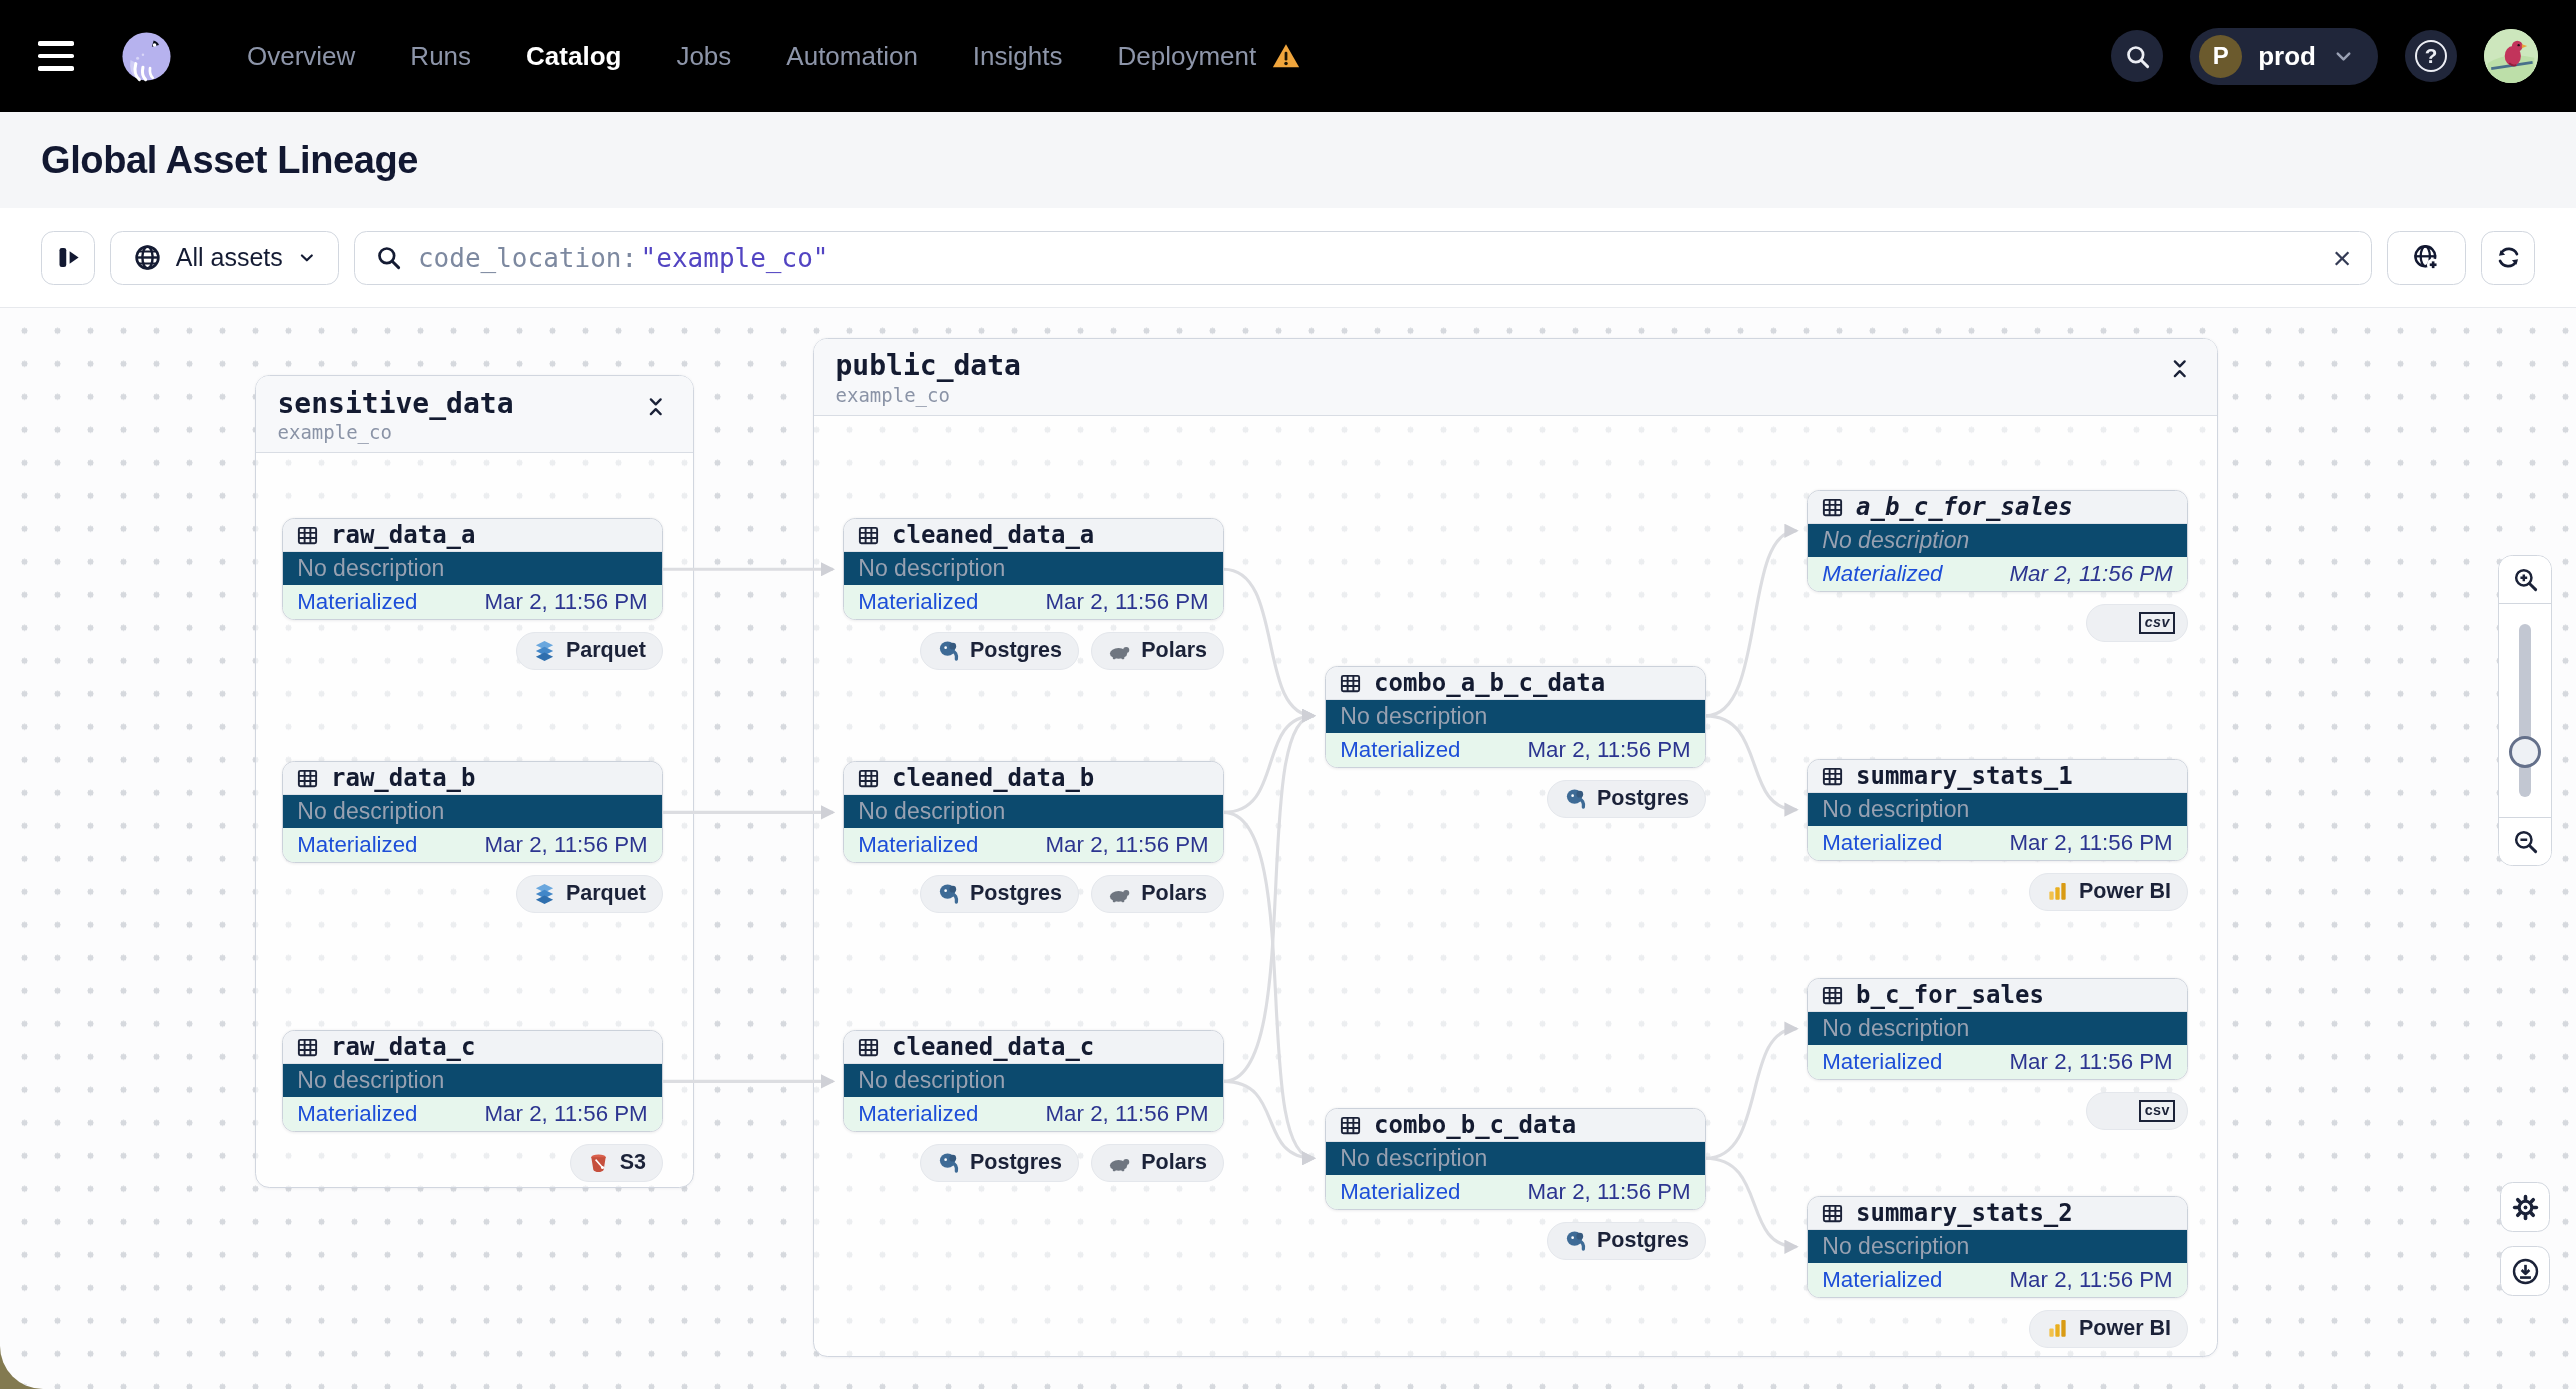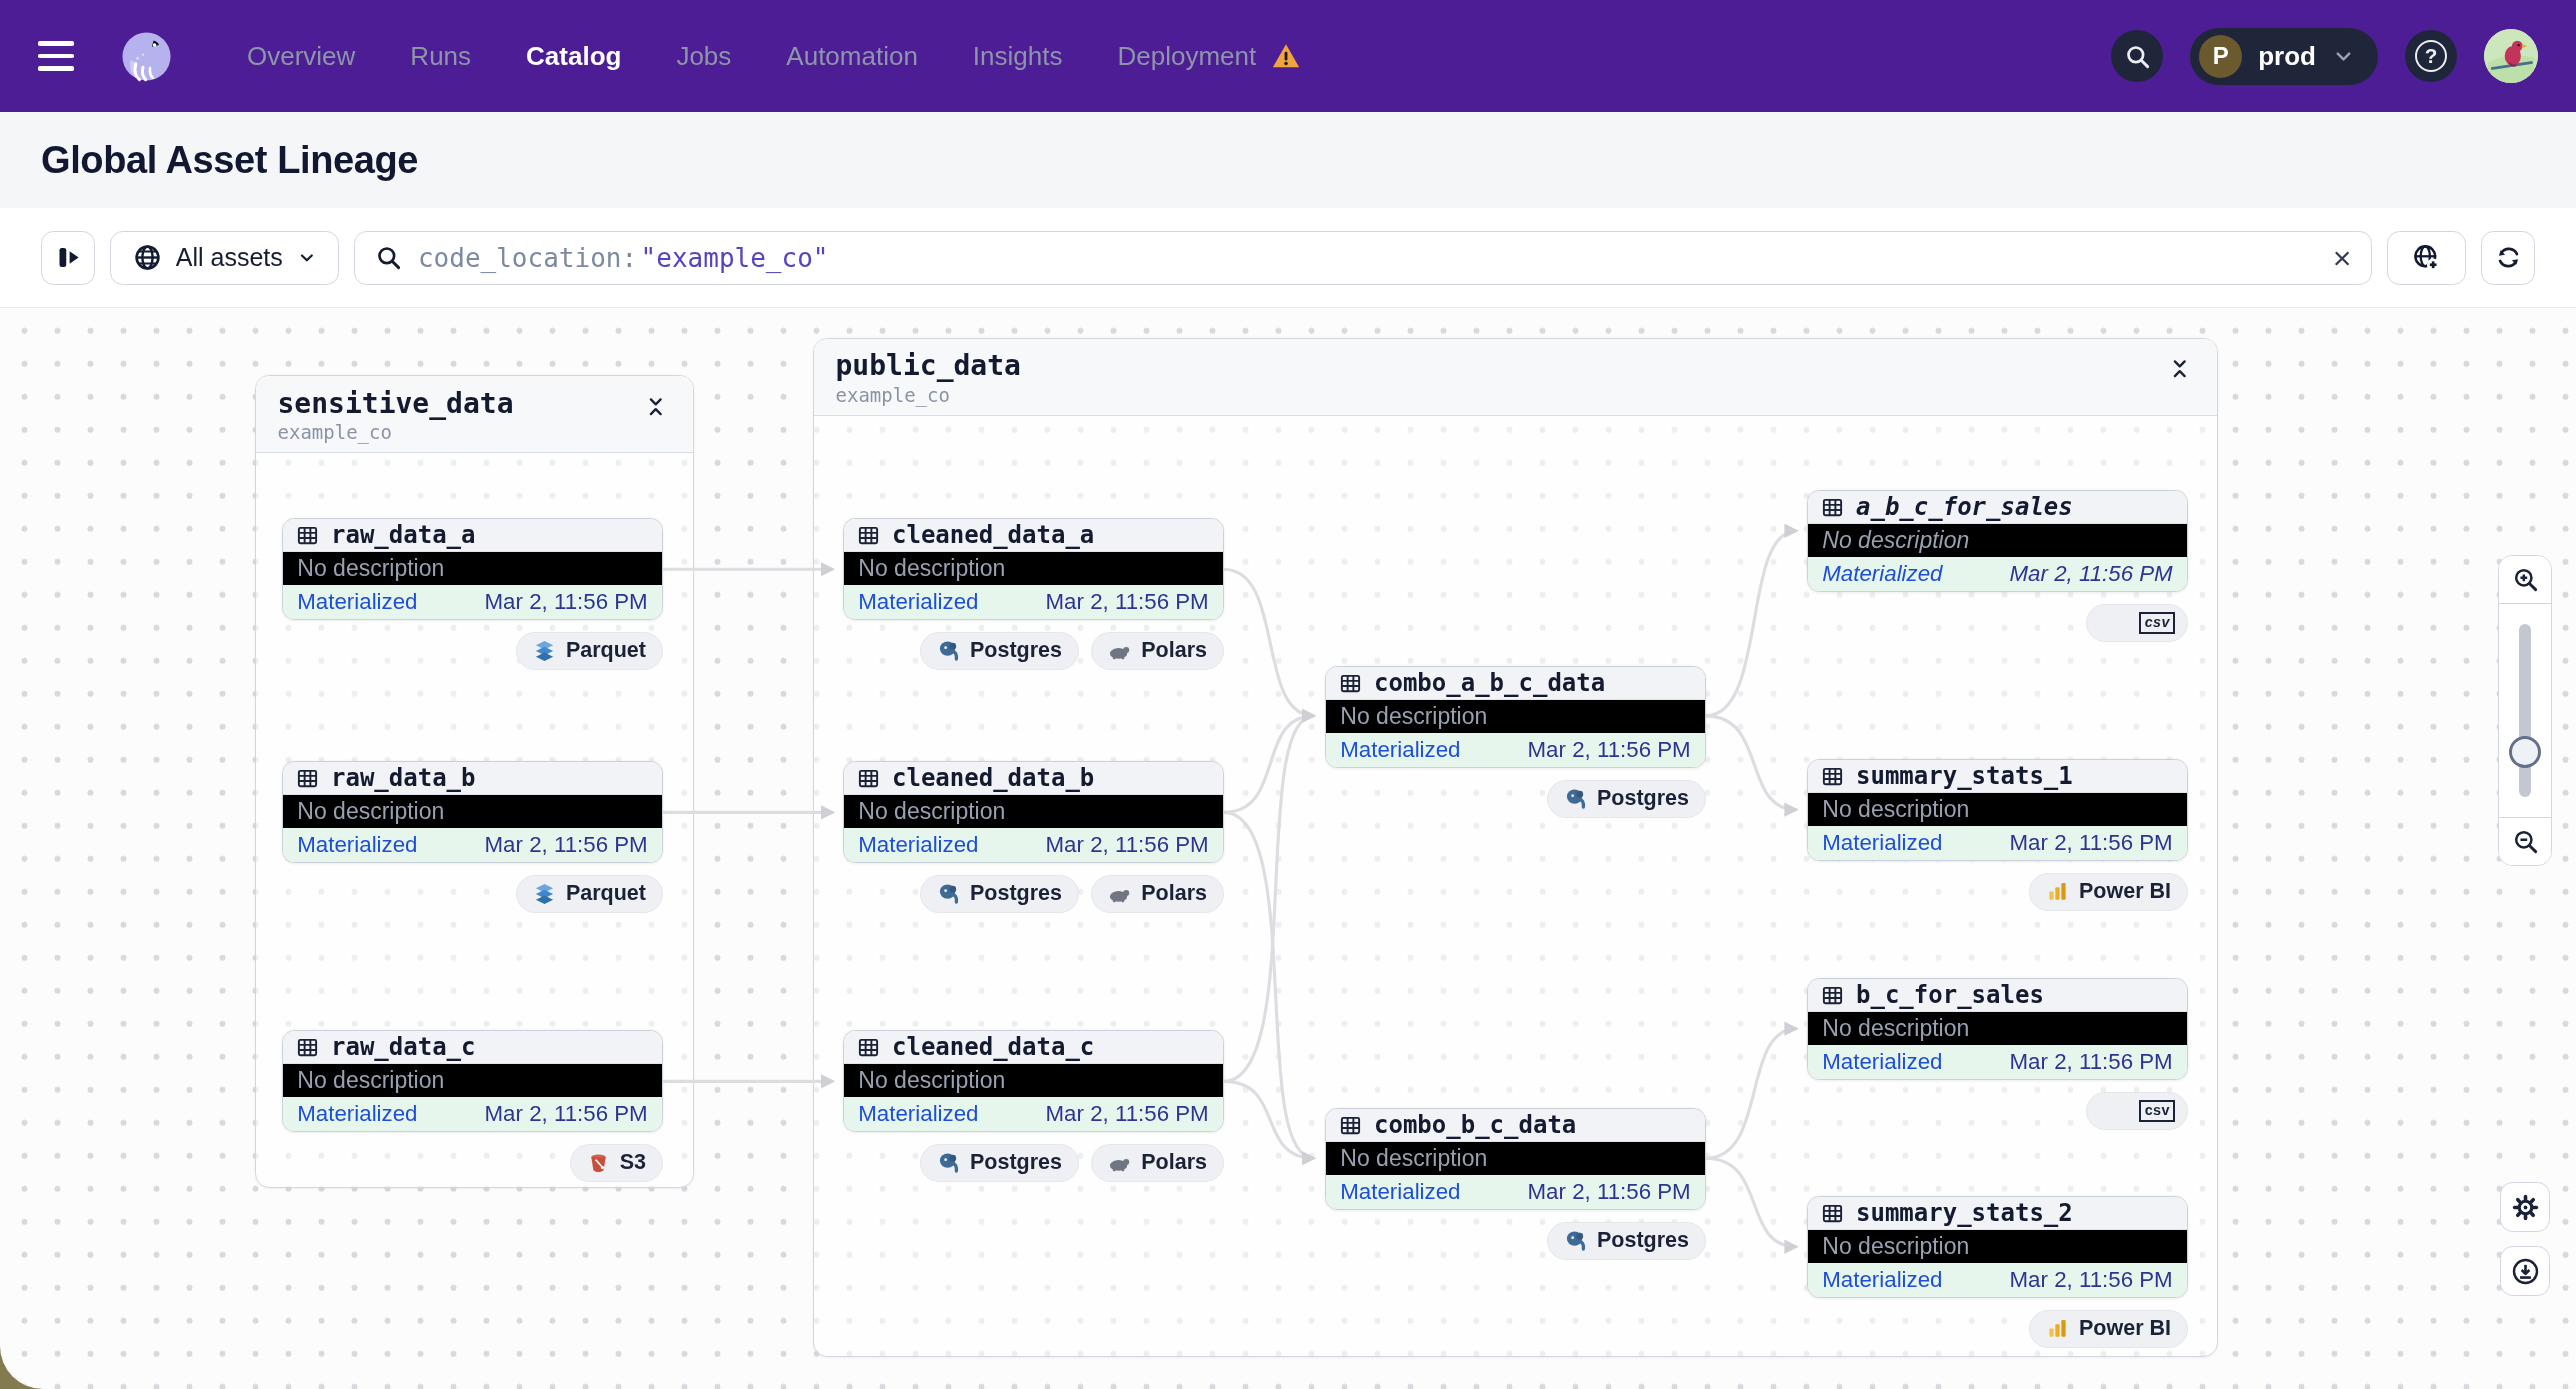--- a/index.html
+++ b/index.html
@@ -4,21 +4,21 @@
 <style>
   * { box-sizing: border-box; margin: 0; padding: 0; }
   html,body { width:2576px; height:1389px; overflow:hidden; }
   body {
     font-family:"Liberation Sans","DejaVu Sans",sans-serif;
     background:#e9eaee; color:#141a2f; position:relative;
   }
   svg { display:block; }
 
   
-  .topnav{position:absolute;top:0;left:0;right:0;height:112px;background:#4c1d95;
+  .topnav{position:absolute;top:0;left:0;right:0;height:112px;background:#000000;
     display:flex;align-items:center;padding:0 38px;z-index:30;}
   .hamburger{width:57px;height:57px;display:flex;flex-direction:column;justify-content:center;gap:8px;background:none;border:none;cursor:pointer;}
   .hamburger span{display:block;width:36px;height:4.5px;background:#fff;border-radius:1.8px;}
   .logo{width:57px;height:57px;margin-left:23px;}
   .nav-items{display:flex;list-style:none;gap:55px;margin-left:72px;align-items:center;}
   .nav-items li{color:#8d95a9;font-size:26px;font-weight:500;display:flex;align-items:center;gap:14.3px;cursor:pointer;}
   .nav-items li.active{color:#ffffff;font-weight:700;}
   .nav-right{margin-left:auto;display:flex;align-items:center;gap:27px;}
   .circle-btn{width:52px;height:52px;border-radius:50%;background:#20263a;border:none;display:flex;align-items:center;justify-content:center;cursor:pointer;}
   .env-pill{height:57px;border-radius:893px;background:#20263a;border:none;display:flex;align-items:center;gap:16px;padding:0 23px 0 9px;cursor:pointer;}
@@ -68,21 +68,21 @@
   .group-sub{font-family:"DejaVu Sans Mono","Liberation Mono",monospace;font-size:19px;color:#8a93a6;margin-top:0.9px;}
   .collapse-btn{margin-left:auto;background:none;border:none;cursor:pointer;padding:5.4px;margin-top:3.6px;}
 
   .edges{position:absolute;inset:0;pointer-events:none;}
 
   .asset{position:absolute;width:381px;}
   .node{background:#fff;border:1.3px solid #cbd1da;border-radius:12.5px;overflow:hidden;
     box-shadow:0 0.9px 2.7px rgba(20,26,40,0.08);cursor:pointer;}
   .node-header{height:33px;background:#f1f3f6;border-bottom:0.9px solid #dfe3e9;display:flex;align-items:center;gap:11.6px;padding:0 13.4px;
     font-family:"DejaVu Sans Mono","Liberation Mono",monospace;font-weight:700;font-size:24px;color:#141b31;}
-  .node-desc{height:33px;display:flex;align-items:center;padding:0 14.3px;font-size:23px;color:#98a1b1;background:#000000;}
+  .node-desc{height:33px;display:flex;align-items:center;padding:0 14.3px;font-size:23px;color:#98a1b1;background:#0c4a6e;}
   .node-footer{height:34px;background:#e7f6ed;display:flex;align-items:center;padding:0 14.3px;font-size:22.3px;}
   .node-status{color:#1d4ed8;}
   .node-time{margin-left:auto;color:#2c3590;font-weight:500;}
   .tag-row{display:flex;justify-content:flex-end;gap:12.5px;margin-top:11.6px;}
   .tag{height:38px;background:#eef0f3;border:0.9px solid #e4e7ec;border-radius:893px;display:flex;align-items:center;gap:9.8px;
     padding:0 16px;font-size:21.5px;font-weight:700;color:#1b2238;cursor:pointer;}
   .tag.icon-only{padding:0 11.6px;}
   .csv-box{border:2.2px solid #1b2238;border-radius:0;font-size:14.3px;font-weight:700;line-height:1.25;padding:0 3.6px;color:#1b2238;letter-spacing:0.4px;margin-left:41px;}
 
   

